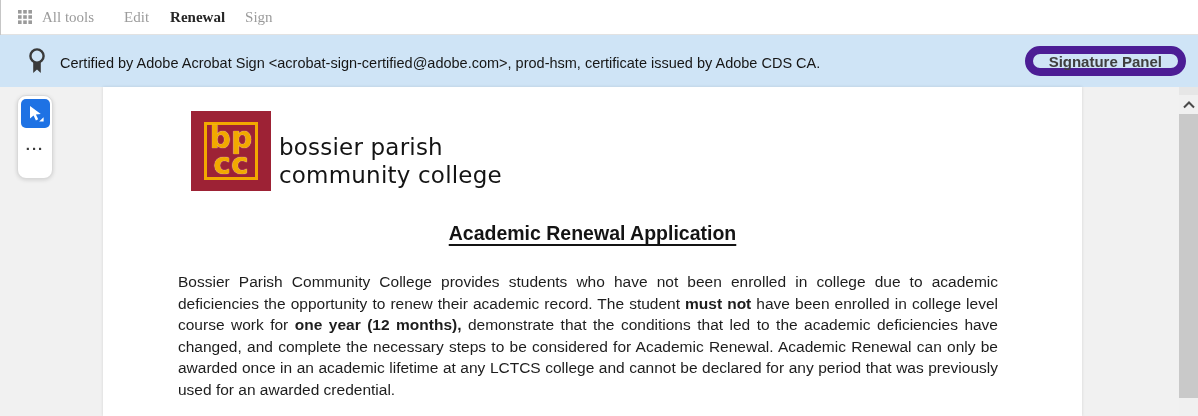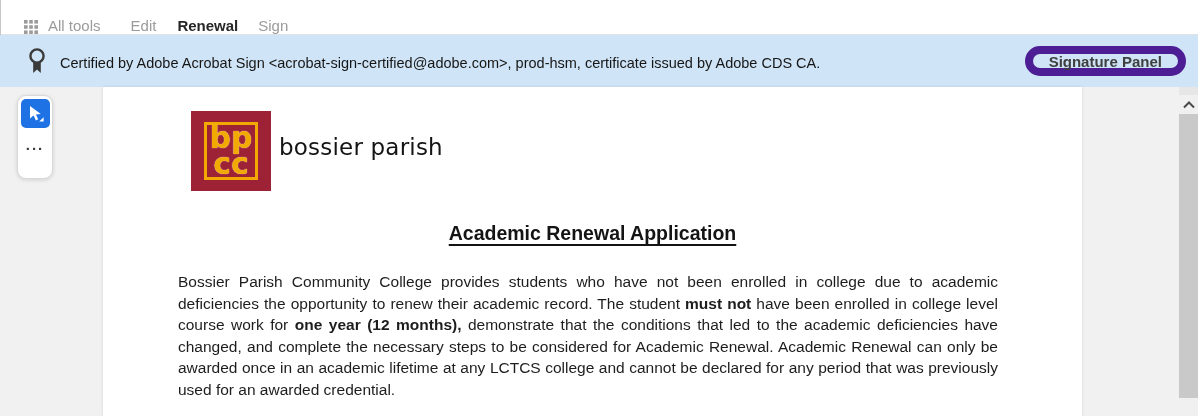--- a/index.html
+++ b/index.html
@@ -5,21 +5,21 @@
   * { margin: 0; padding: 0; box-sizing: border-box; }
   html, body { width: 1198px; height: 416px; overflow: hidden; }
   body { font-family: "Liberation Sans", sans-serif; background: #fff; }
 
   .app { position: relative; width: 1198px; height: 416px; overflow: hidden; }
 
   
   .top-toolbar {
     position: absolute; top: 0; left: 0; width: 1198px; height: 35px;
     background: #fff; border-bottom: 1px solid #e2e2e2;
-    display: flex; align-items: flex-end; padding-left: 24px;
+    display: flex; align-items: center; padding-left: 18px; font-family: Liberation Serif, serif;
   }
   .left-edge-line { position: absolute; left: 0; top: 0; width: 1px; height: 35px; background: #c6c6c6; }
   .tt-icon { display: inline-flex; margin-right: 10px; }
   .tt-tab { font-size: 15px; color: #9b9b9b; cursor: default; }
   .tt-tab.t1 { margin-left: 0; }
   .tt-tab.t2 { margin-left: 30px; }
   .tt-tab.t3 { margin-left: 21px; }
   .tt-tab.t4 { margin-left: 20px; }
   .tt-tab.active { color: #262626; font-weight: 600; }
 
@@ -144,20 +144,21 @@
       <div class="logo">
         <div class="logo-box">
           <div class="logo-frame"></div>
           <div class="logo-acronym">
             <div>bp</div>
             <div>cc</div>
           </div>
         </div>
         <div class="logo-name">
           <div>bossier parish</div>
+          <div>community college</div>
         </div>
       </div>
 
 
       <div class="doc-title">
         <span>Academic Renewal Application</span>
       </div>
 
       <div class="doc-paragraph"><span>Bossier Parish Community College provides students who have not been enrolled in college due to academic deficiencies the opportunity to renew their academic record. The student </span><b>must not</b><span> have been enrolled in college level course work for </span><b>one year (12 months),</b><span> demonstrate that the conditions that led to the academic deficiencies have changed, and complete the necessary steps to be considered for Academic Renewal. Academic Renewal can only be awarded once in an academic lifetime at any LCTCS college and cannot be declared for any period that was previously used for an awarded credential.</span></div>
     </div>

